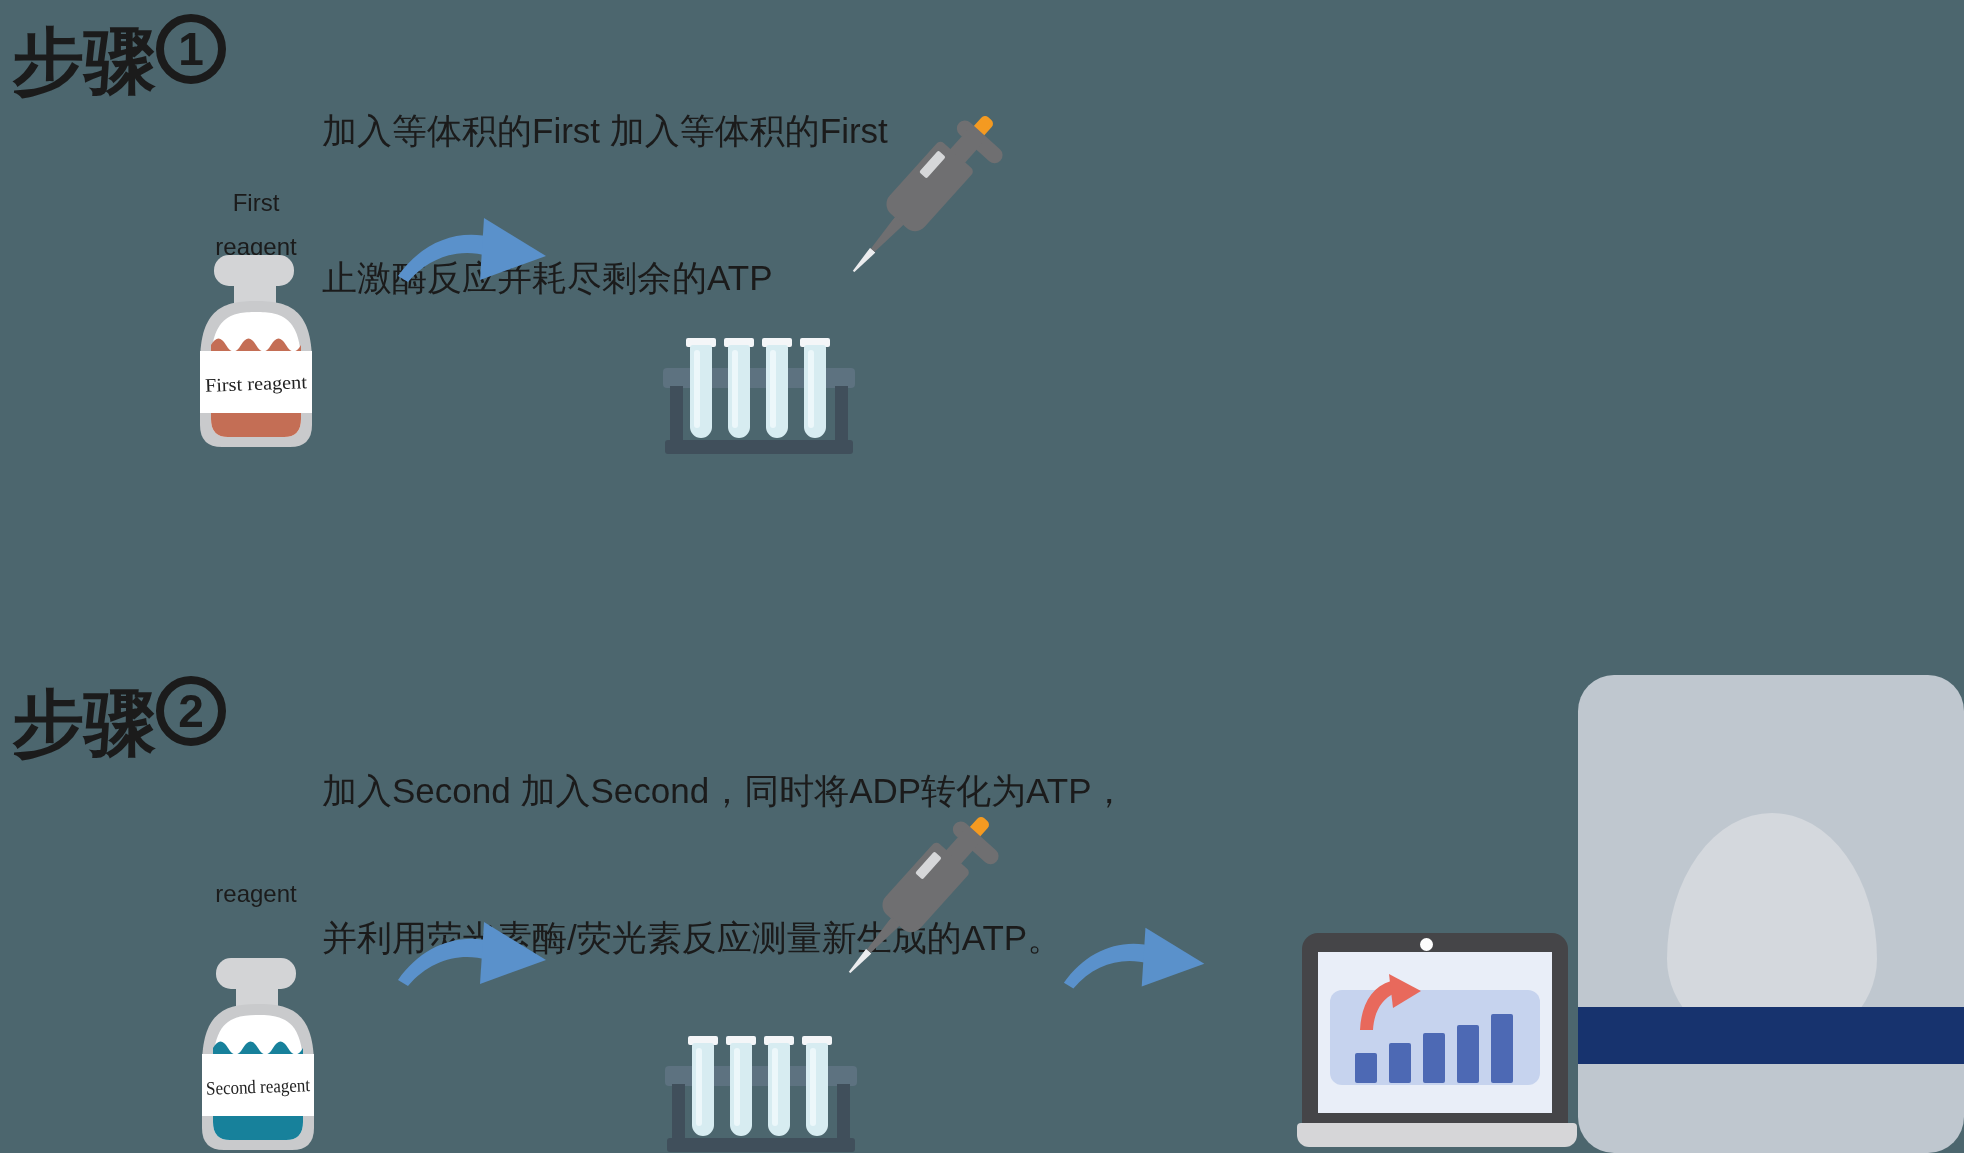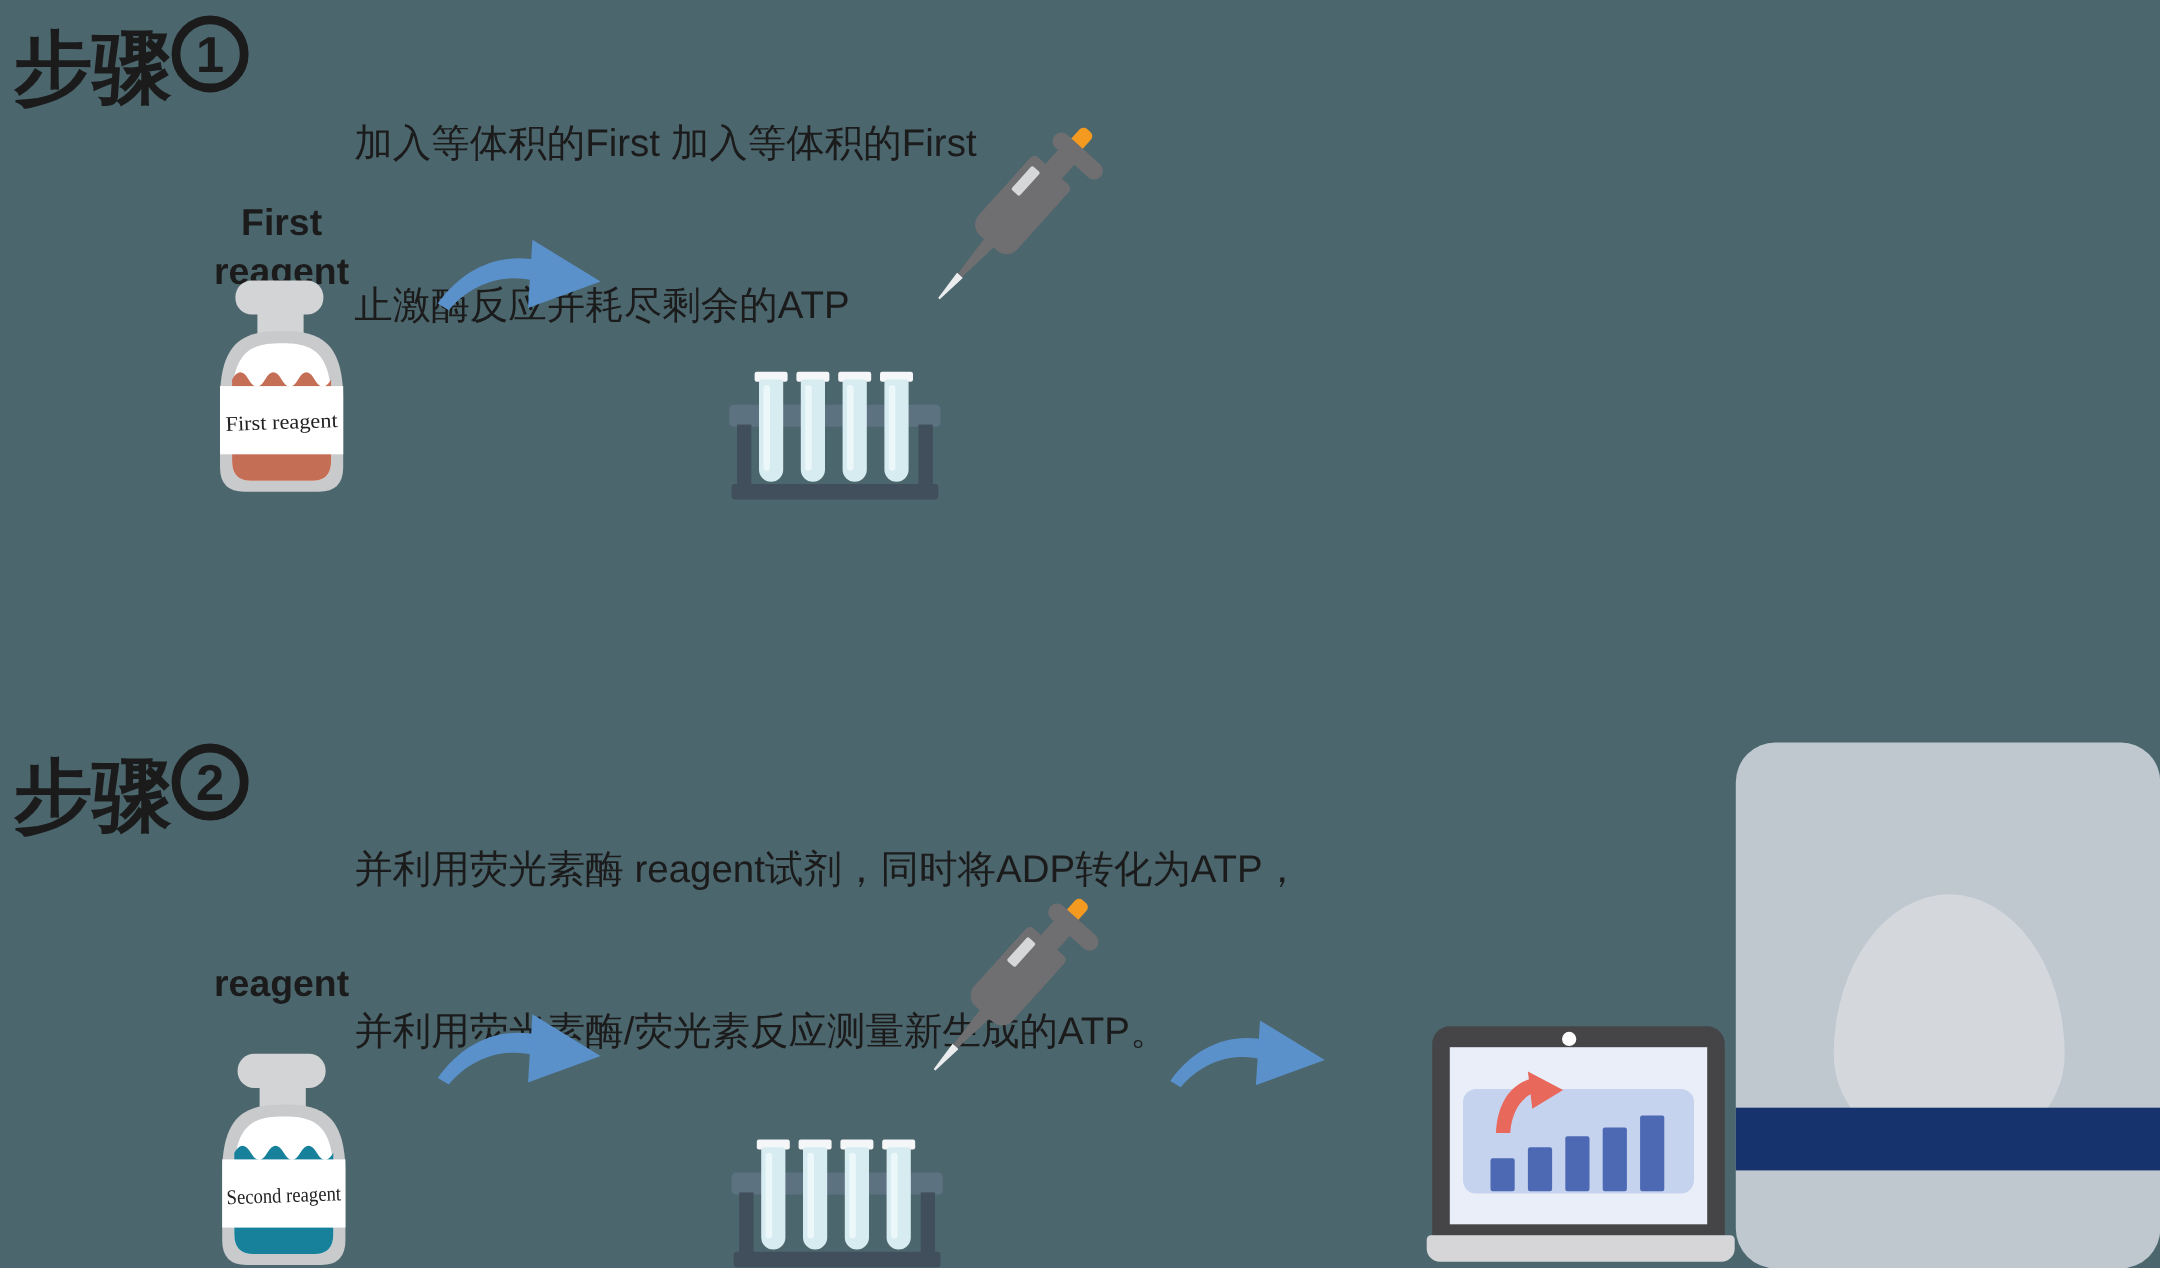--- a/index.html
+++ b/index.html
@@ -8,22 +8,22 @@
           font-family:"Liberation Sans",sans-serif;}
   .abs{position:absolute;}
 
   
   .step-title{position:absolute;display:flex;align-items:flex-start;
               color:var(--text-black,#1b1b1b);font-weight:900;font-size:72px;}
   .step-circle{box-sizing:border-box;width:70px;height:70px;border:8px solid var(--text-black,#1b1b1b);
                border-radius:50%;display:flex;align-items:center;justify-content:center;
                font-size:46px;font-weight:800;}
   .step-desc{position:absolute;font-size:35px;line-height:49px;color:var(--text-black,#1b1b1b);white-space:pre;}
-  .reagent-name{position:absolute;width:220px;text-align:center;font-weight:700;
-                font-size:34px;line-height:44px;color:var(--text-black,#1b1b1b);}
+  .reagent-name{position:absolute;width:220px;text-align:center;font-weight:400;
+                font-size:24px;line-height:44px;color:var(--text-black,#1b1b1b);}
 
   
   svg.bottle{position:absolute;overflow:visible;}
   .fill-cap{fill:var(--cap-gray,#d3d4d6);}
   .fill-outline{fill:var(--bottle-outline-gray,#c9cacc);}
   .fill-white{fill:#ffffff;}
   .fill-orange{fill:var(--orange-liquid,#c46e55);}
   .fill-teal{fill:var(--teal-liquid,#17819b);}
   .bottle-label-text{font-family:"Liberation Serif",serif;font-size:19px;fill:#222;}
 
@@ -152,21 +152,21 @@
   </div>
 
   <div class="step-title" style="left:12px;top:676px">
     <span>步骤</span>
     <span class="step-circle">
       <span>2</span>
     </span>
   </div>
 
   <div class="step-desc" style="left:322px;top:668px">
-    <div>并利用荧光素酶 reagent试剂，同时将ADP转化为ATP，</div>
+    <div>加入Second 加入Second，同时将ADP转化为ATP，</div>
     <div>并利用荧光素酶/荧光素反应测量新生成的ATP。</div>
   </div>
 
   <div class="reagent-name" style="left:146px;top:872px">
     <div>reagent</div>
   </div>
 
   <svg class="bottle" style="left:198px;top:956px" width="120" height="196" viewBox="0 0 120 196">
     <rect class="fill-cap" x="18" y="2" width="80" height="31" rx="15"></rect>
     <rect class="fill-cap" x="38" y="26" width="42" height="28"></rect>

